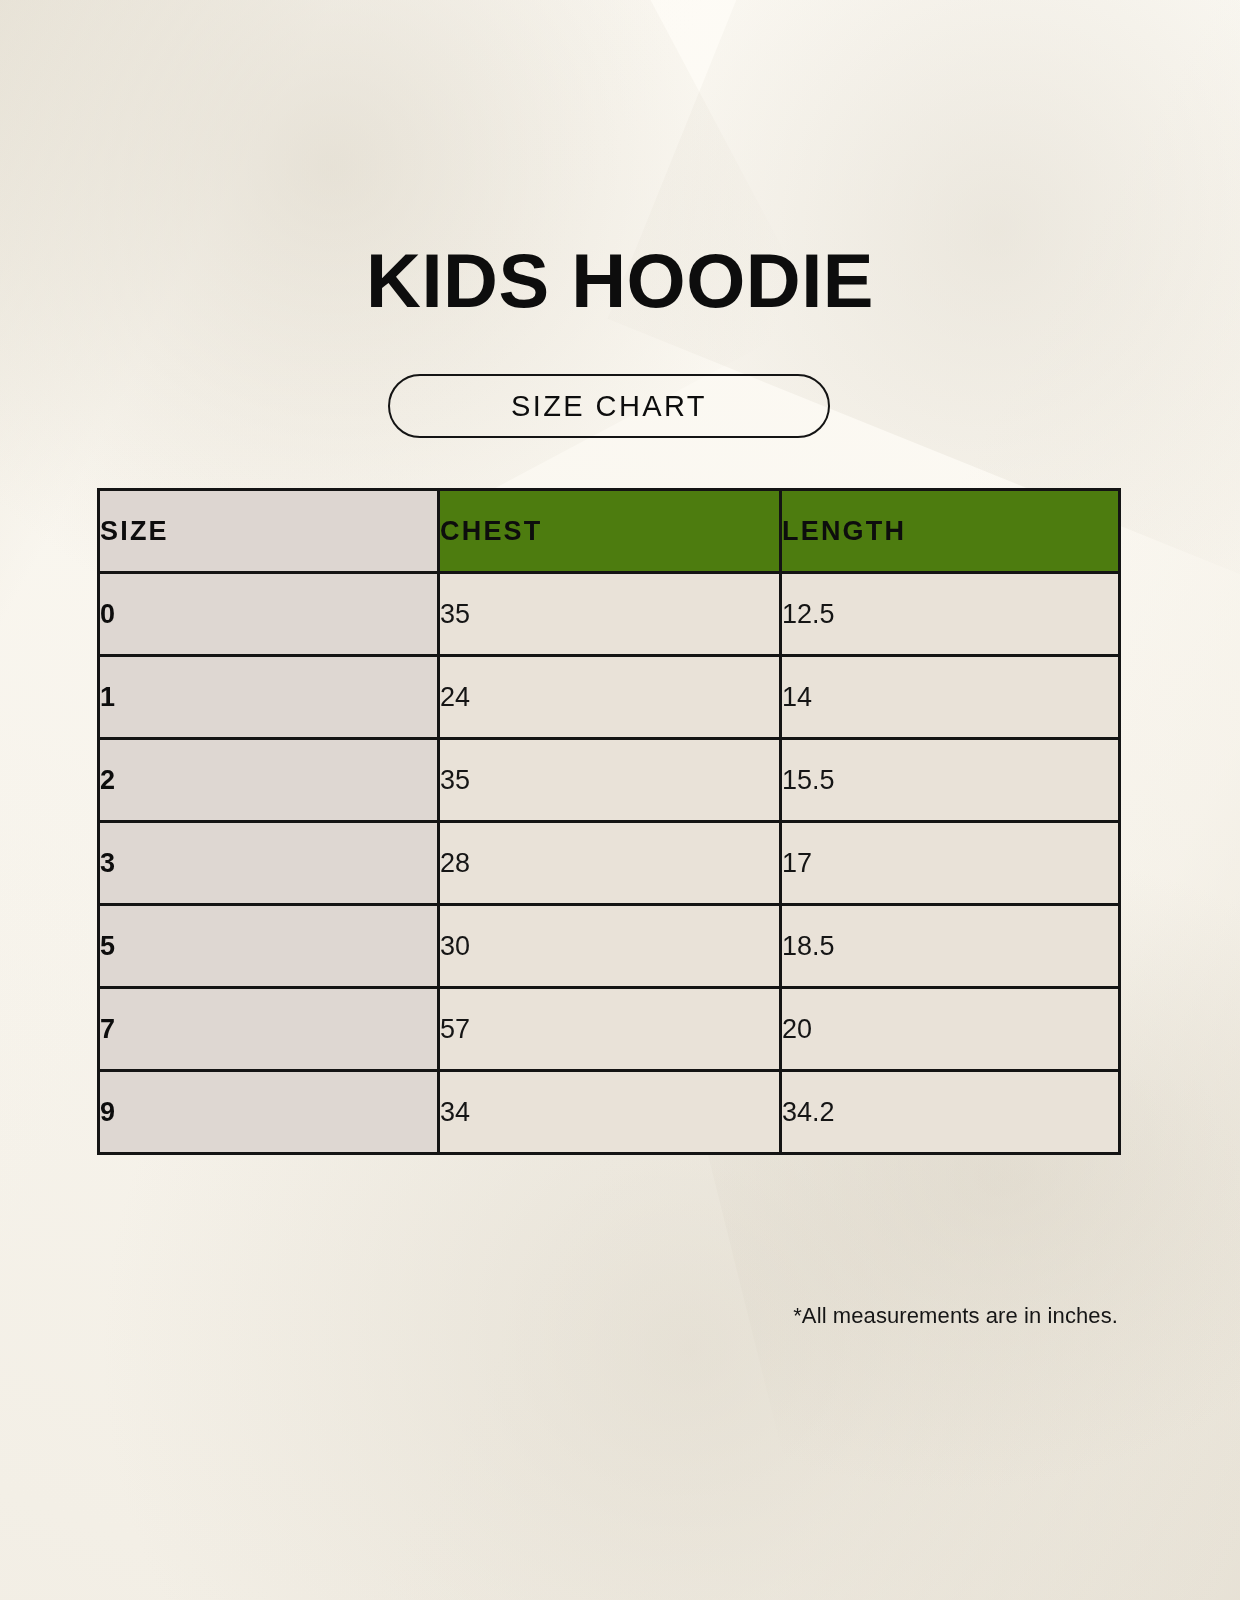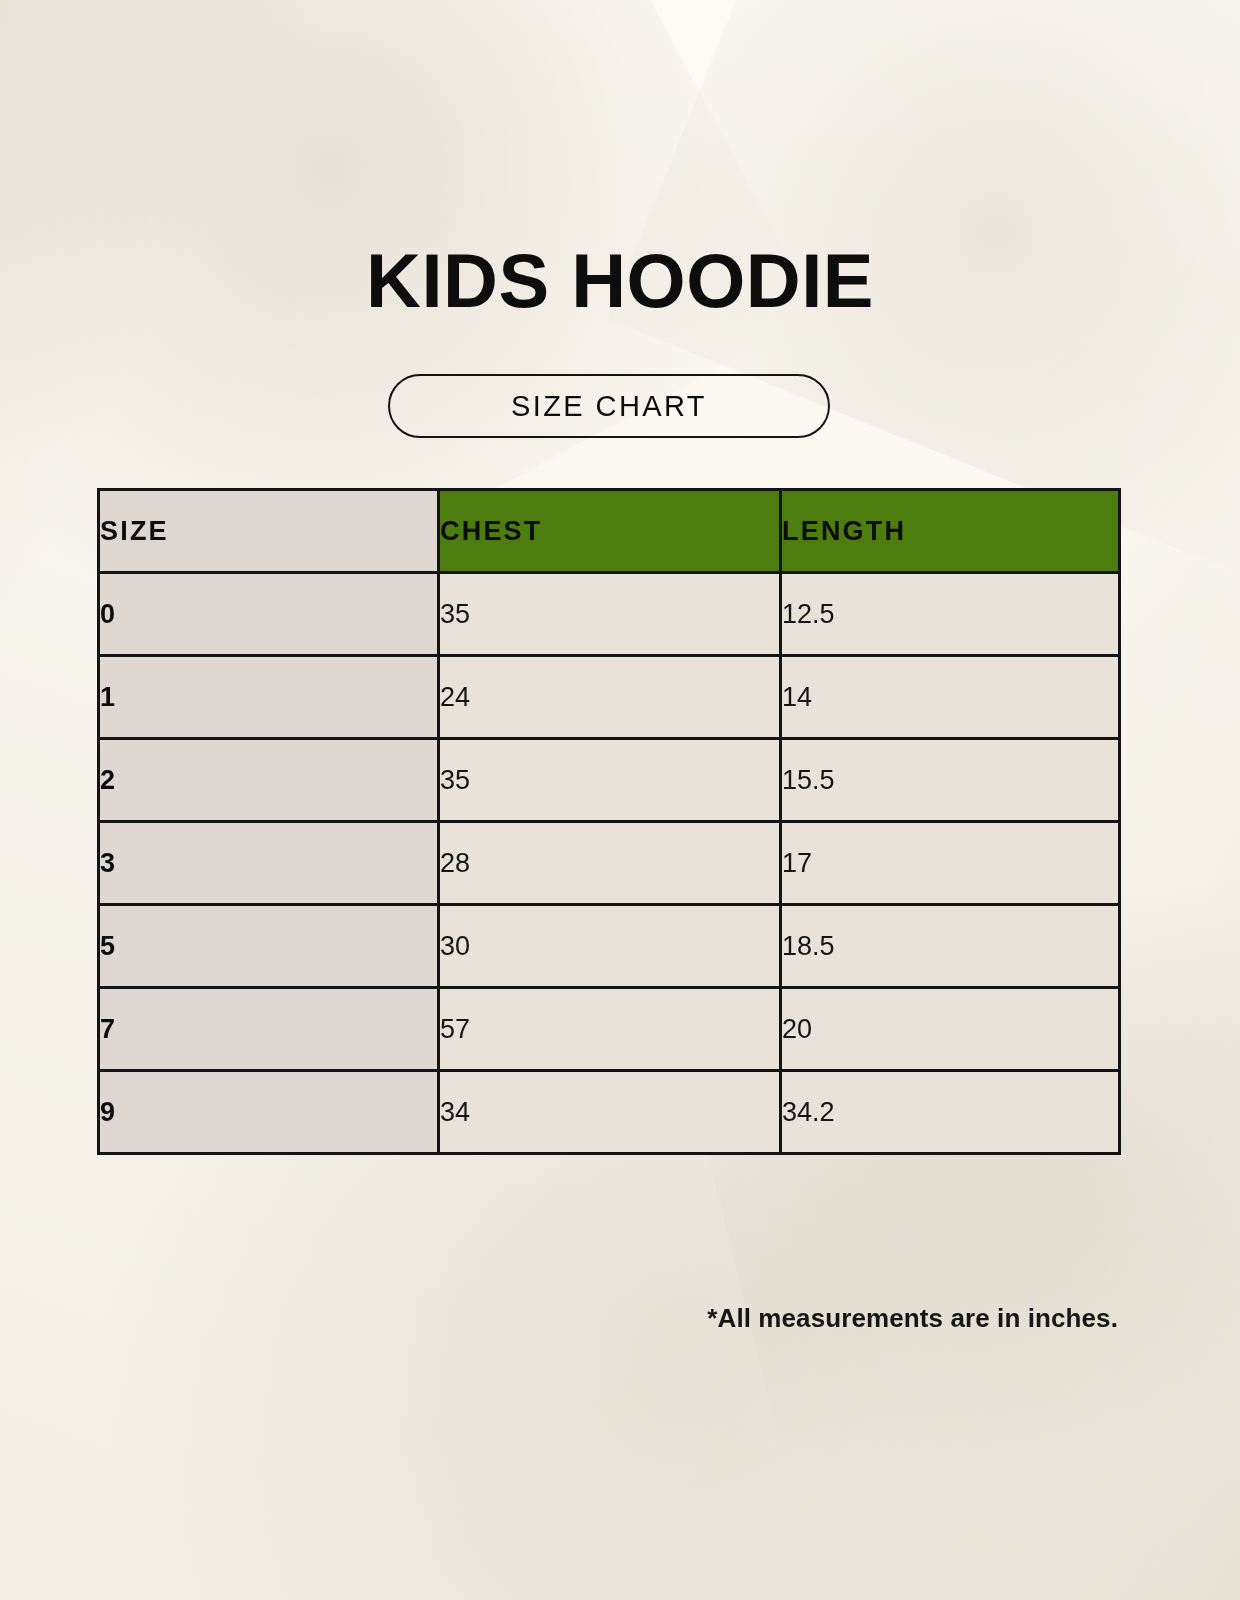--- a/index.html
+++ b/index.html
@@ -162,22 +162,22 @@
     color: #151515;
   }
 
   
   .footnote {
     position: absolute;
     left: 97px;
     right: 122px;
     top: 1303px;
     text-align: right;
-    font-size: 26px;
-    font-weight: 700;
+    font-size: 22px;
+    font-weight: 400;
     color: #161616;
     letter-spacing: 0.1px;
   }
 </style>
 </head>
 <body>
 
 <div id="page">
   <div id="shadow-a"></div>
   <div id="shadow-b"></div>

